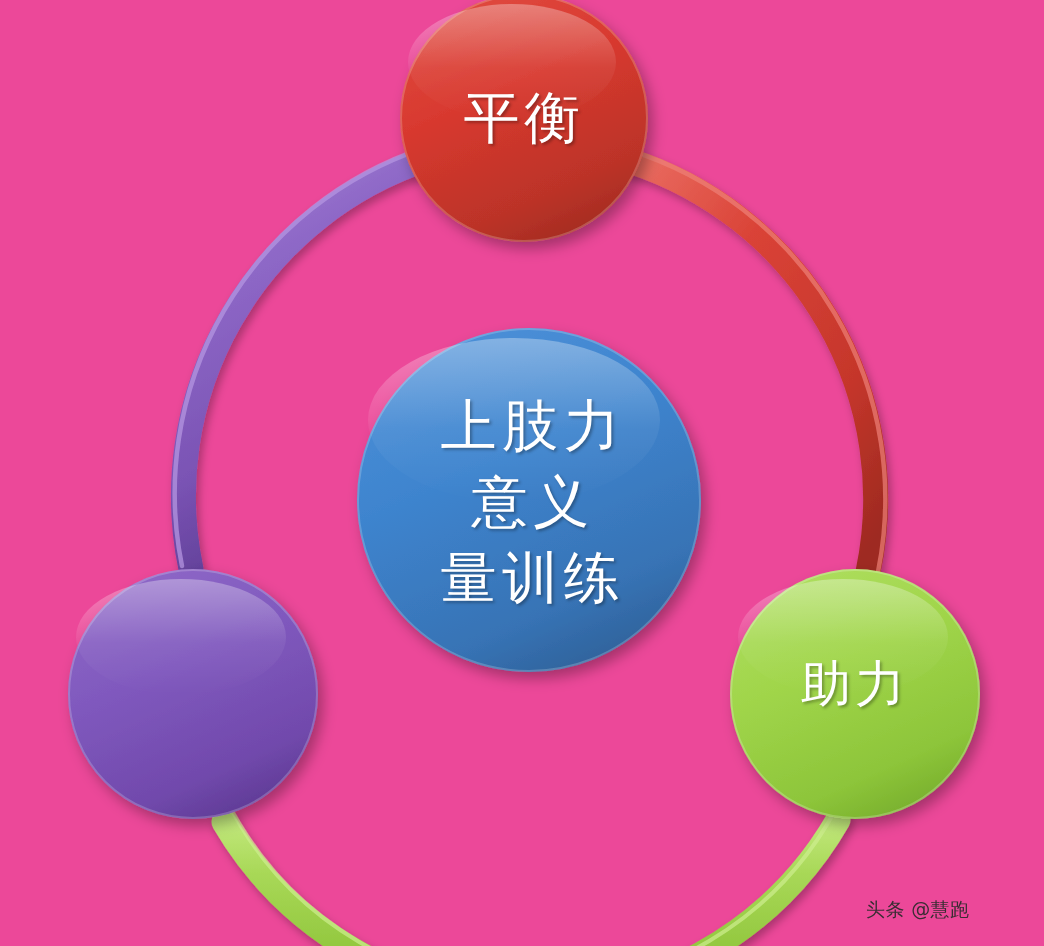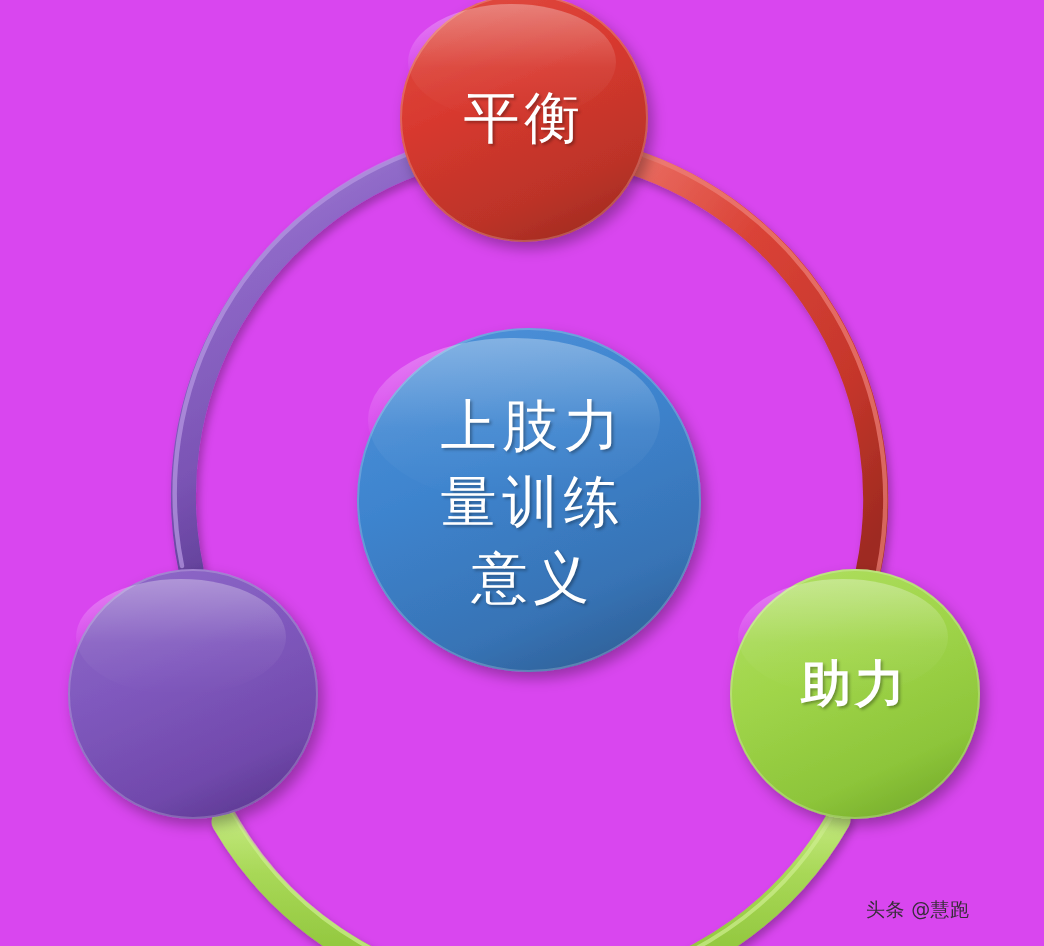--- a/index.html
+++ b/index.html
@@ -8,21 +8,21 @@
     padding: 0;
     background: #ffffff;
   }
   body {
     font-family: "Liberation Sans", "DejaVu Sans", sans-serif;
   }
   #stage {
     position: relative;
     width: 1044px;
     height: 946px;
-    background: #d946ef;
+    background: #ec4899;
     overflow: hidden;
   }
   #diagram-svg {
     position: absolute;
     left: 0;
     top: 0;
     width: 1044px;
     height: 946px;
   }
   .node-label {
@@ -49,21 +49,20 @@
     width: 230px;
     font-size: 50px;
     line-height: 58px;
   }
   #label-assist {
     left: 740px;
     top: 655px;
     width: 230px;
     font-size: 50px;
     line-height: 58px;
-    font-weight: bold;
   }
   #label-center {
     left: 383px;
     top: 392px;
     width: 300px;
     font-size: 56px;
     line-height: 76px;
     letter-spacing: 0.10em;
     font-family: Liberation Mono, monospace;
   }
@@ -192,19 +191,19 @@
     </g>
   </svg>
 
   <div class="node-label" id="label-balance">平衡</div>
 
 
   <div class="node-label" id="label-assist">助力</div>
 
   <div class="node-label" id="label-center">
     <span class="cline">上肢力</span>
+    <span class="cline">意义</span>
     <span class="cline">量训练</span>
-    <span class="cline">意义</span>
   </div>
 
   <div id="watermark">头条 @慧跑</div>
 
 </div>
 
 </body></html>

